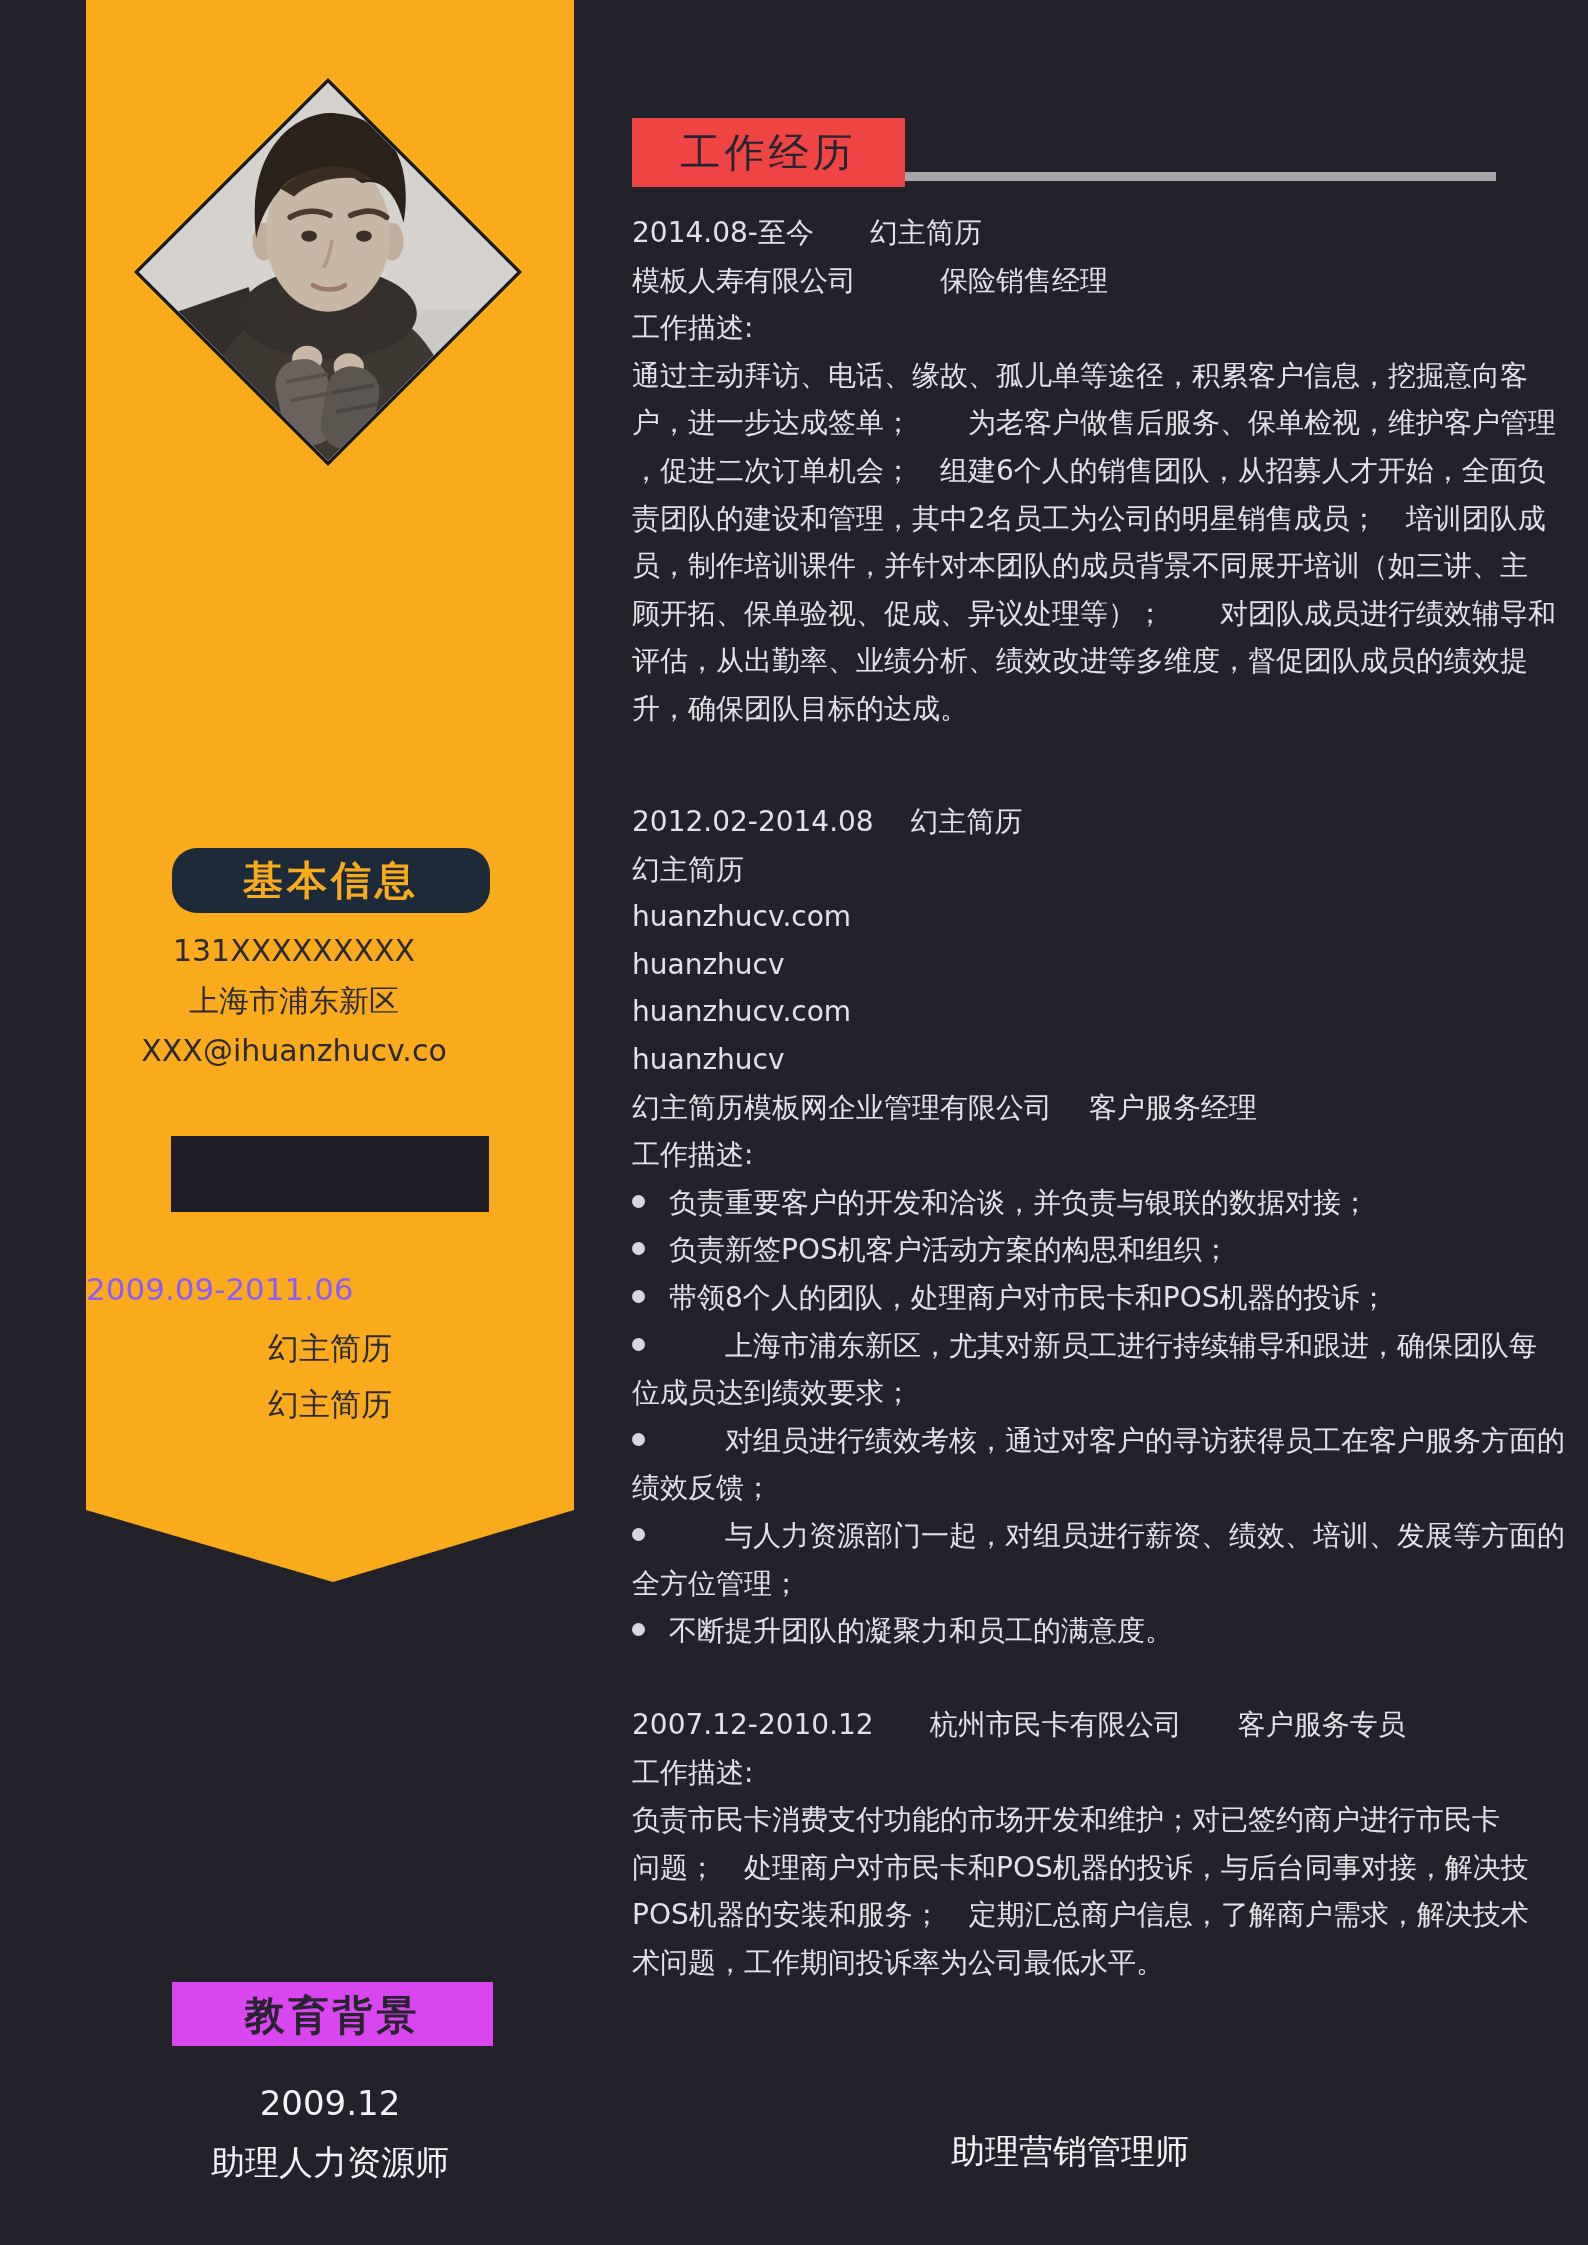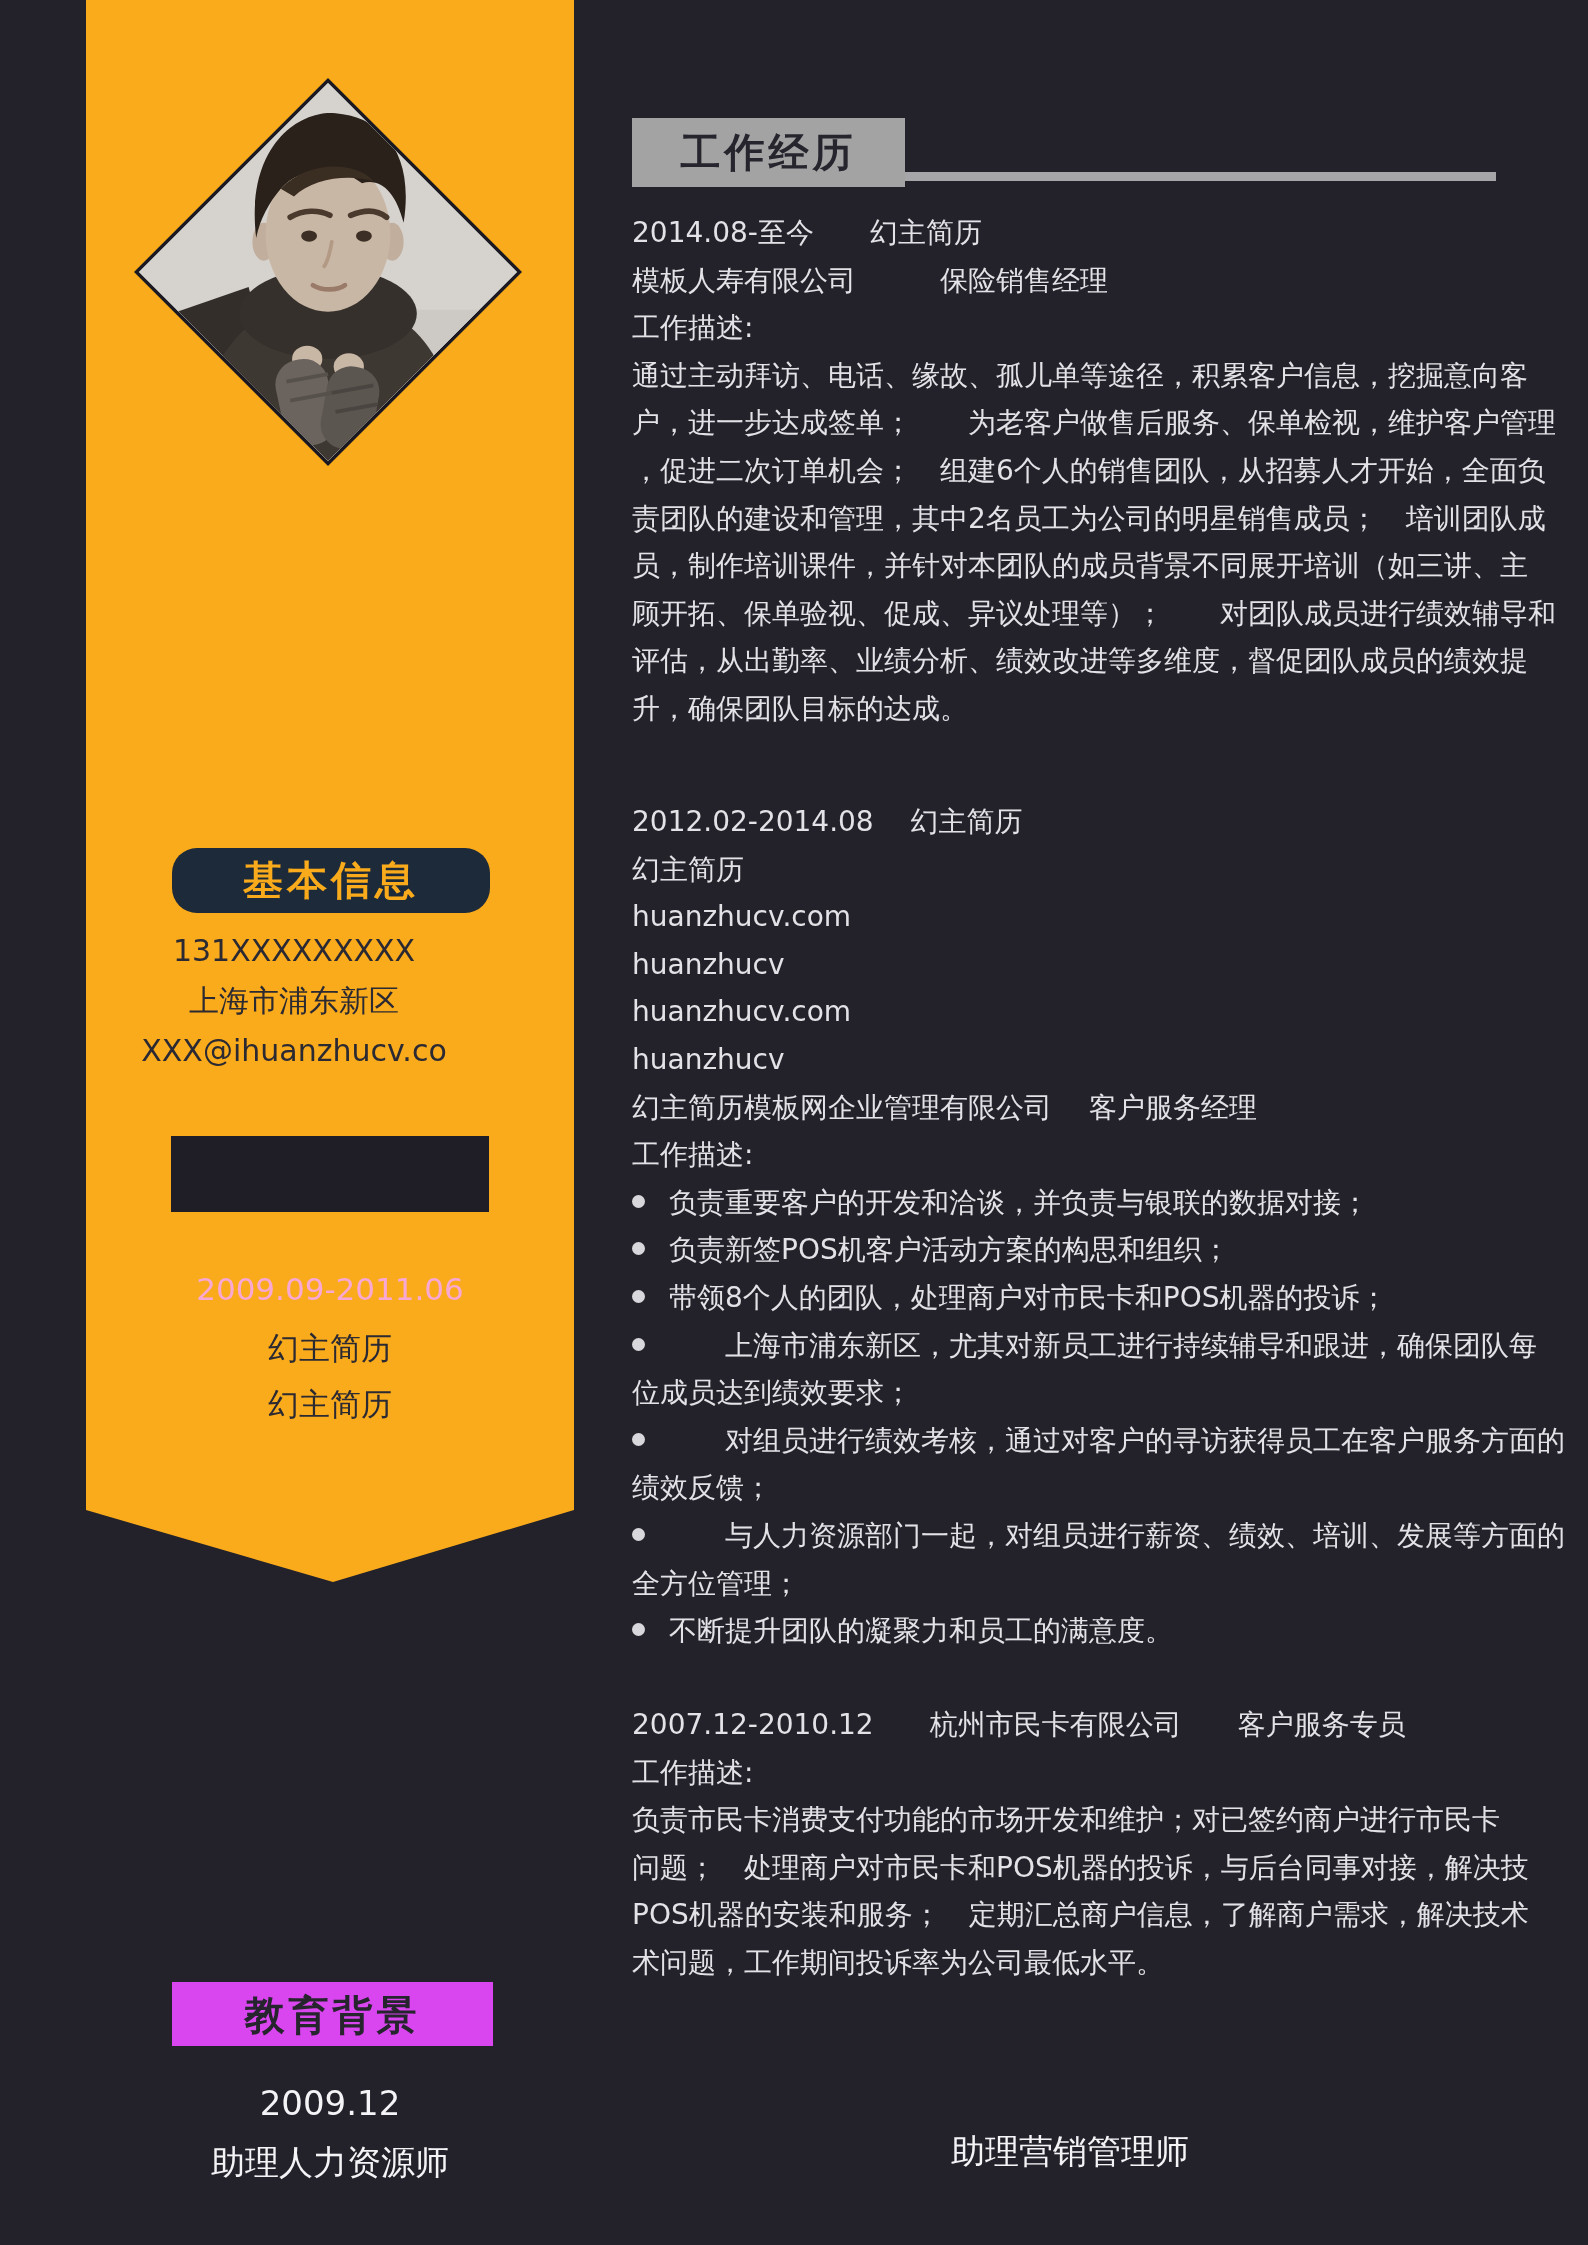--- a/index.html
+++ b/index.html
@@ -21,32 +21,32 @@
   .info-title-box{top:848px;border-radius:25px;}
 
   .side-text{position:absolute;left:86px;width:416px;text-align:center;color:#2B2932;
              font-size:30px;line-height:36px;}
   .side-phone{top:933px;}
   .side-address{top:983px;}
   .side-email{top:1033px;}
 
   .decor-box{position:absolute;left:171px;top:1136px;width:318px;height:76px;background:#1F1E26;}
 
-  .side-range{position:absolute;left:86px;top:1271px;width:488px;text-align:center;color:#f9a8d4;font-size:31px;line-height:36px;}
+  .side-range{position:absolute;left:86px;top:1271px;width:488px;text-align:left;color:#8b5cf6;font-size:31px;line-height:36px;}
   .side-hist1{position:absolute;left:86px;top:1330px;width:488px;text-align:center;color:#2B2932;font-size:31px;line-height:36px;}
   .side-hist2{position:absolute;left:86px;top:1386px;width:488px;text-align:center;color:#2B2932;font-size:31px;line-height:36px;}
 
   .edu-box{position:absolute;left:172px;top:1982px;width:321px;height:64px;background:#d946ef;
            color:#26242D;font-size:40px;font-weight:700;text-align:center;line-height:66px;letter-spacing:4px;}
   .edu-date{position:absolute;left:86px;top:2084px;width:488px;text-align:center;color:#F4F3F6;font-size:34px;line-height:38px;}
   .edu-name{position:absolute;left:86px;top:2143px;width:488px;text-align:center;color:#F4F3F6;font-size:34px;line-height:38px;}
 
   
-  .work-box{position:absolute;left:632px;top:118px;width:273px;height:69px;background:#a3a3a3;
-            color:#26242D;font-size:40px;font-weight:700;text-align:center;line-height:69px;letter-spacing:4px;}
+  .work-box{position:absolute;left:632px;top:118px;width:273px;height:69px;background:#ef4444;
+            color:#26242D;font-size:40px;font-weight:400;text-align:center;line-height:69px;letter-spacing:4px;}
   .rule{position:absolute;left:905px;top:172px;width:591px;height:9px;background:#A6A6A9;}
 
   .entry{position:absolute;left:632px;width:900px;}
   .entry-1{top:209px;}
   .entry-2{top:798px;}
   .entry-3{top:1701px;}
 
   .wl{height:47.6px;line-height:47.6px;font-size:28px;color:#E3E2E7;white-space:nowrap;}
   .wl .dot{display:none;width:13px;height:13px;border-radius:50%;background:#D8D8DC;
            vertical-align:middle;margin-bottom:5px;}

